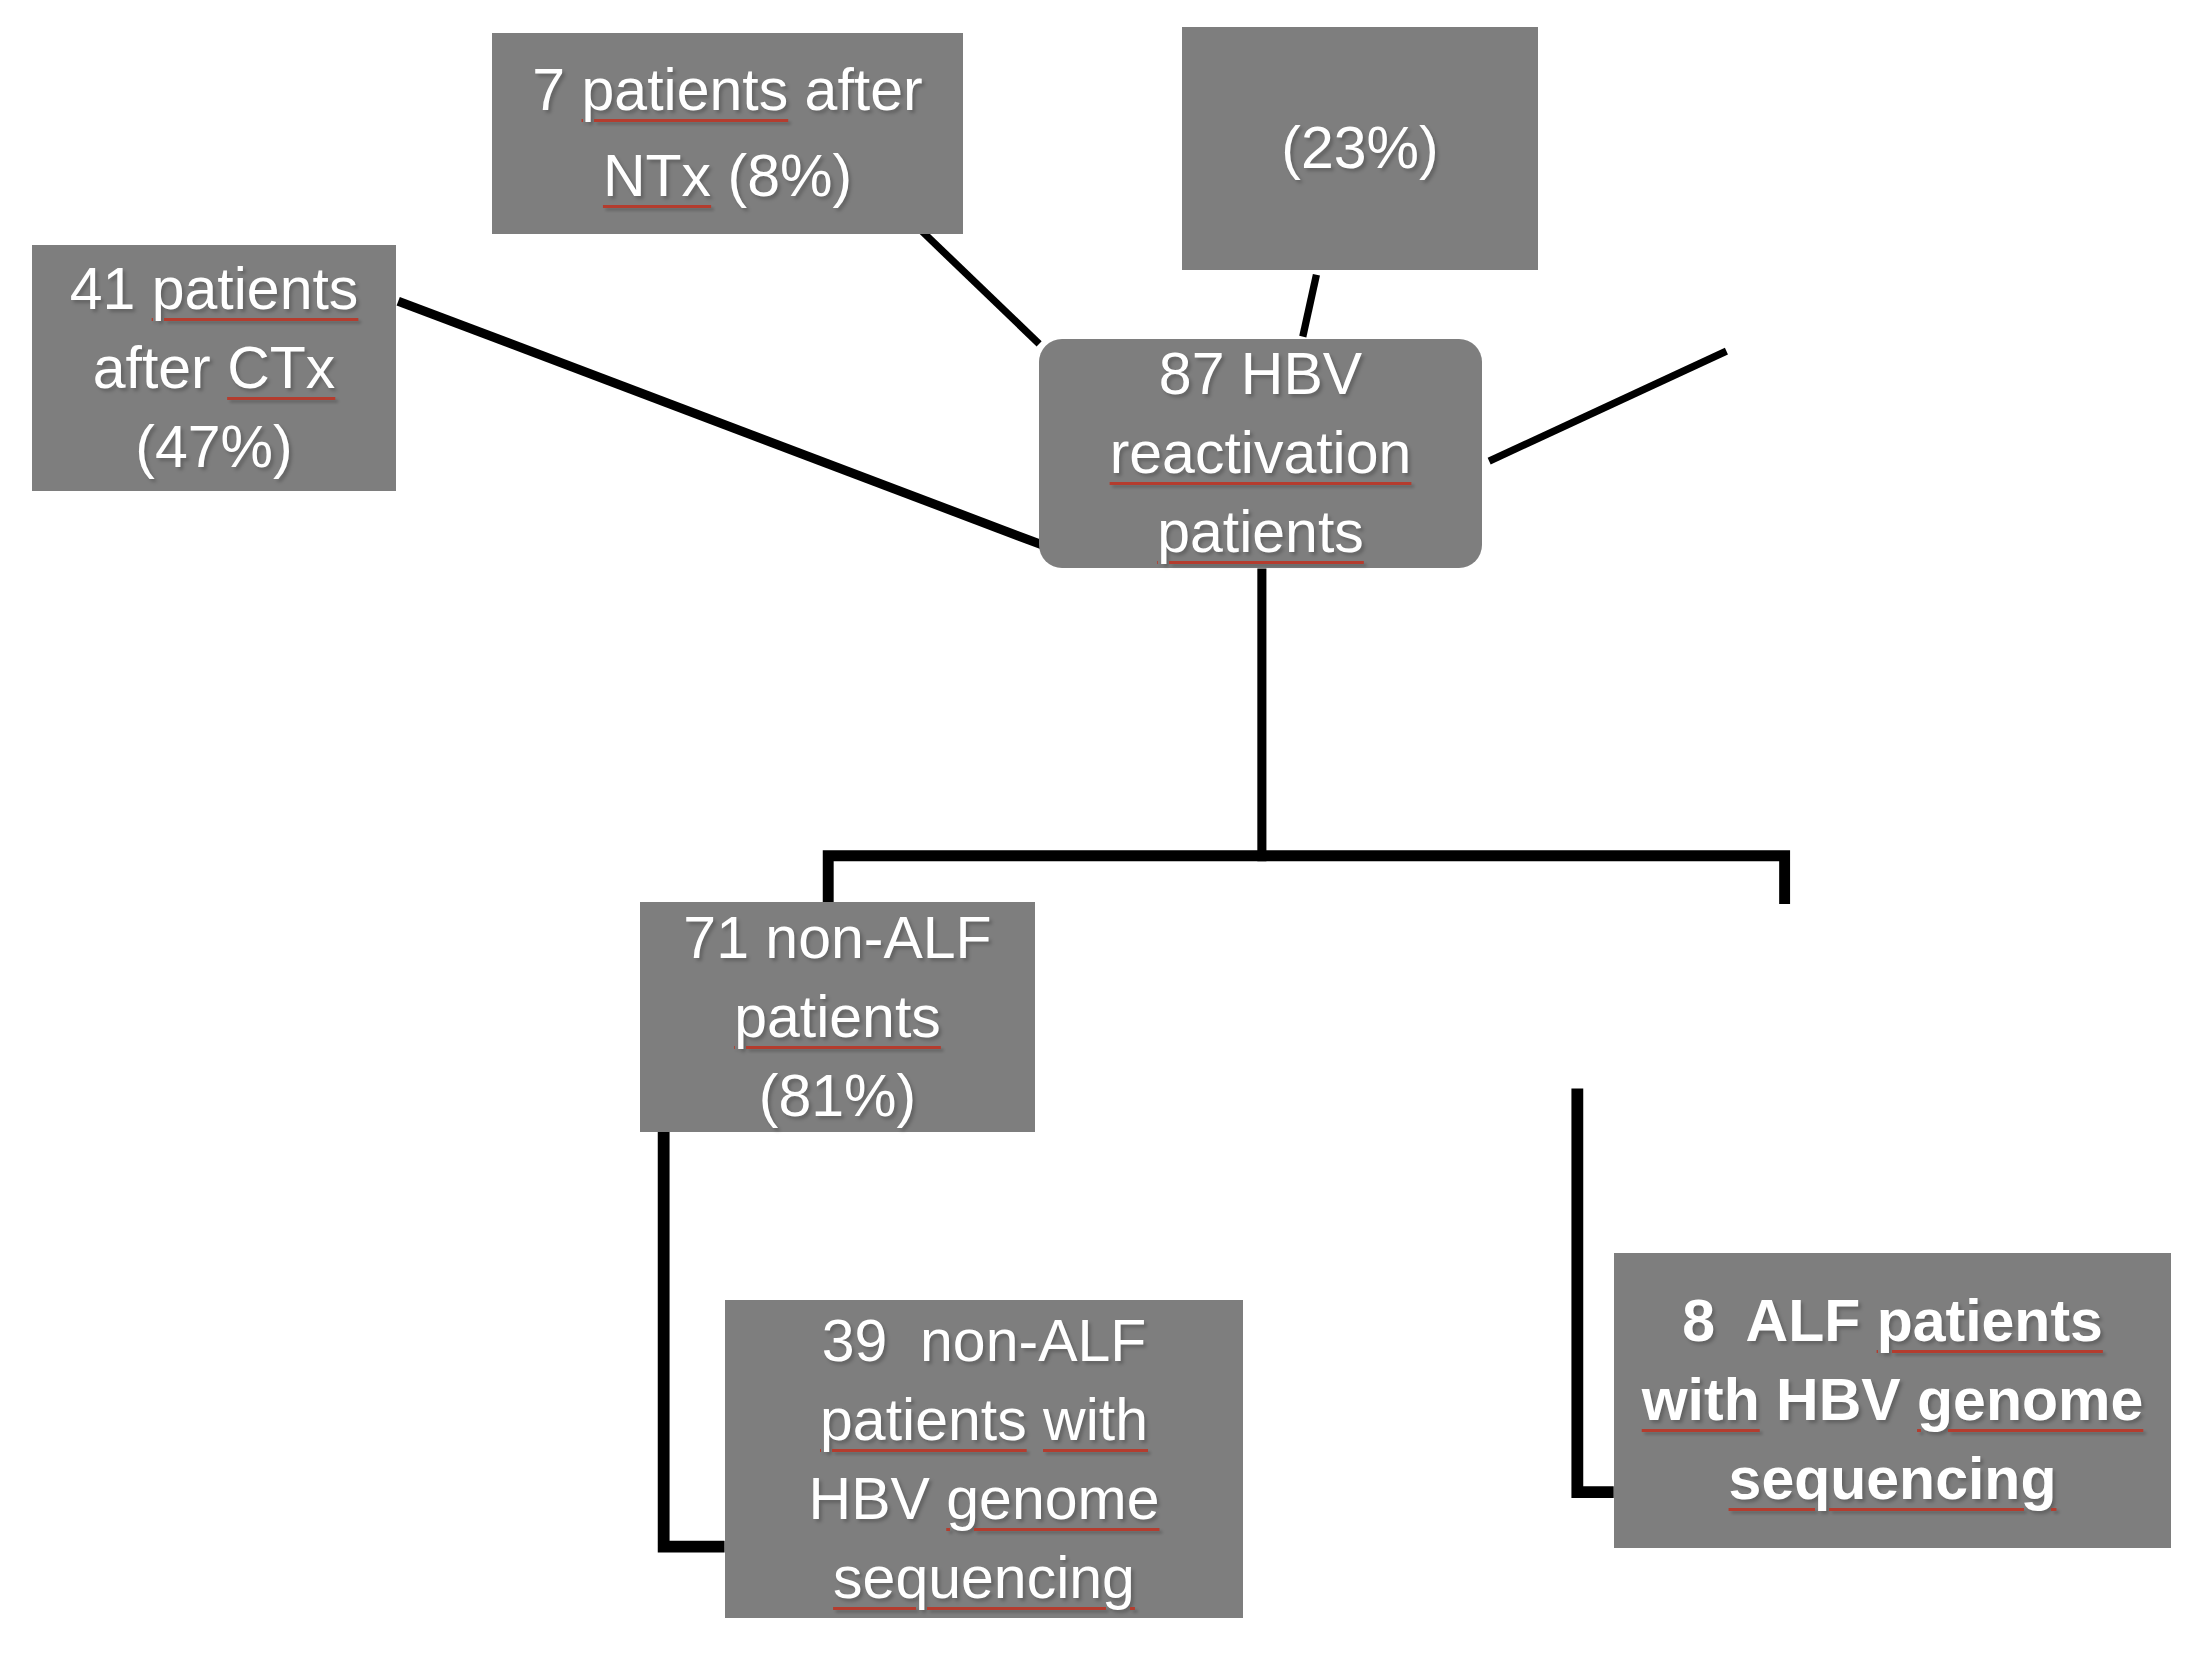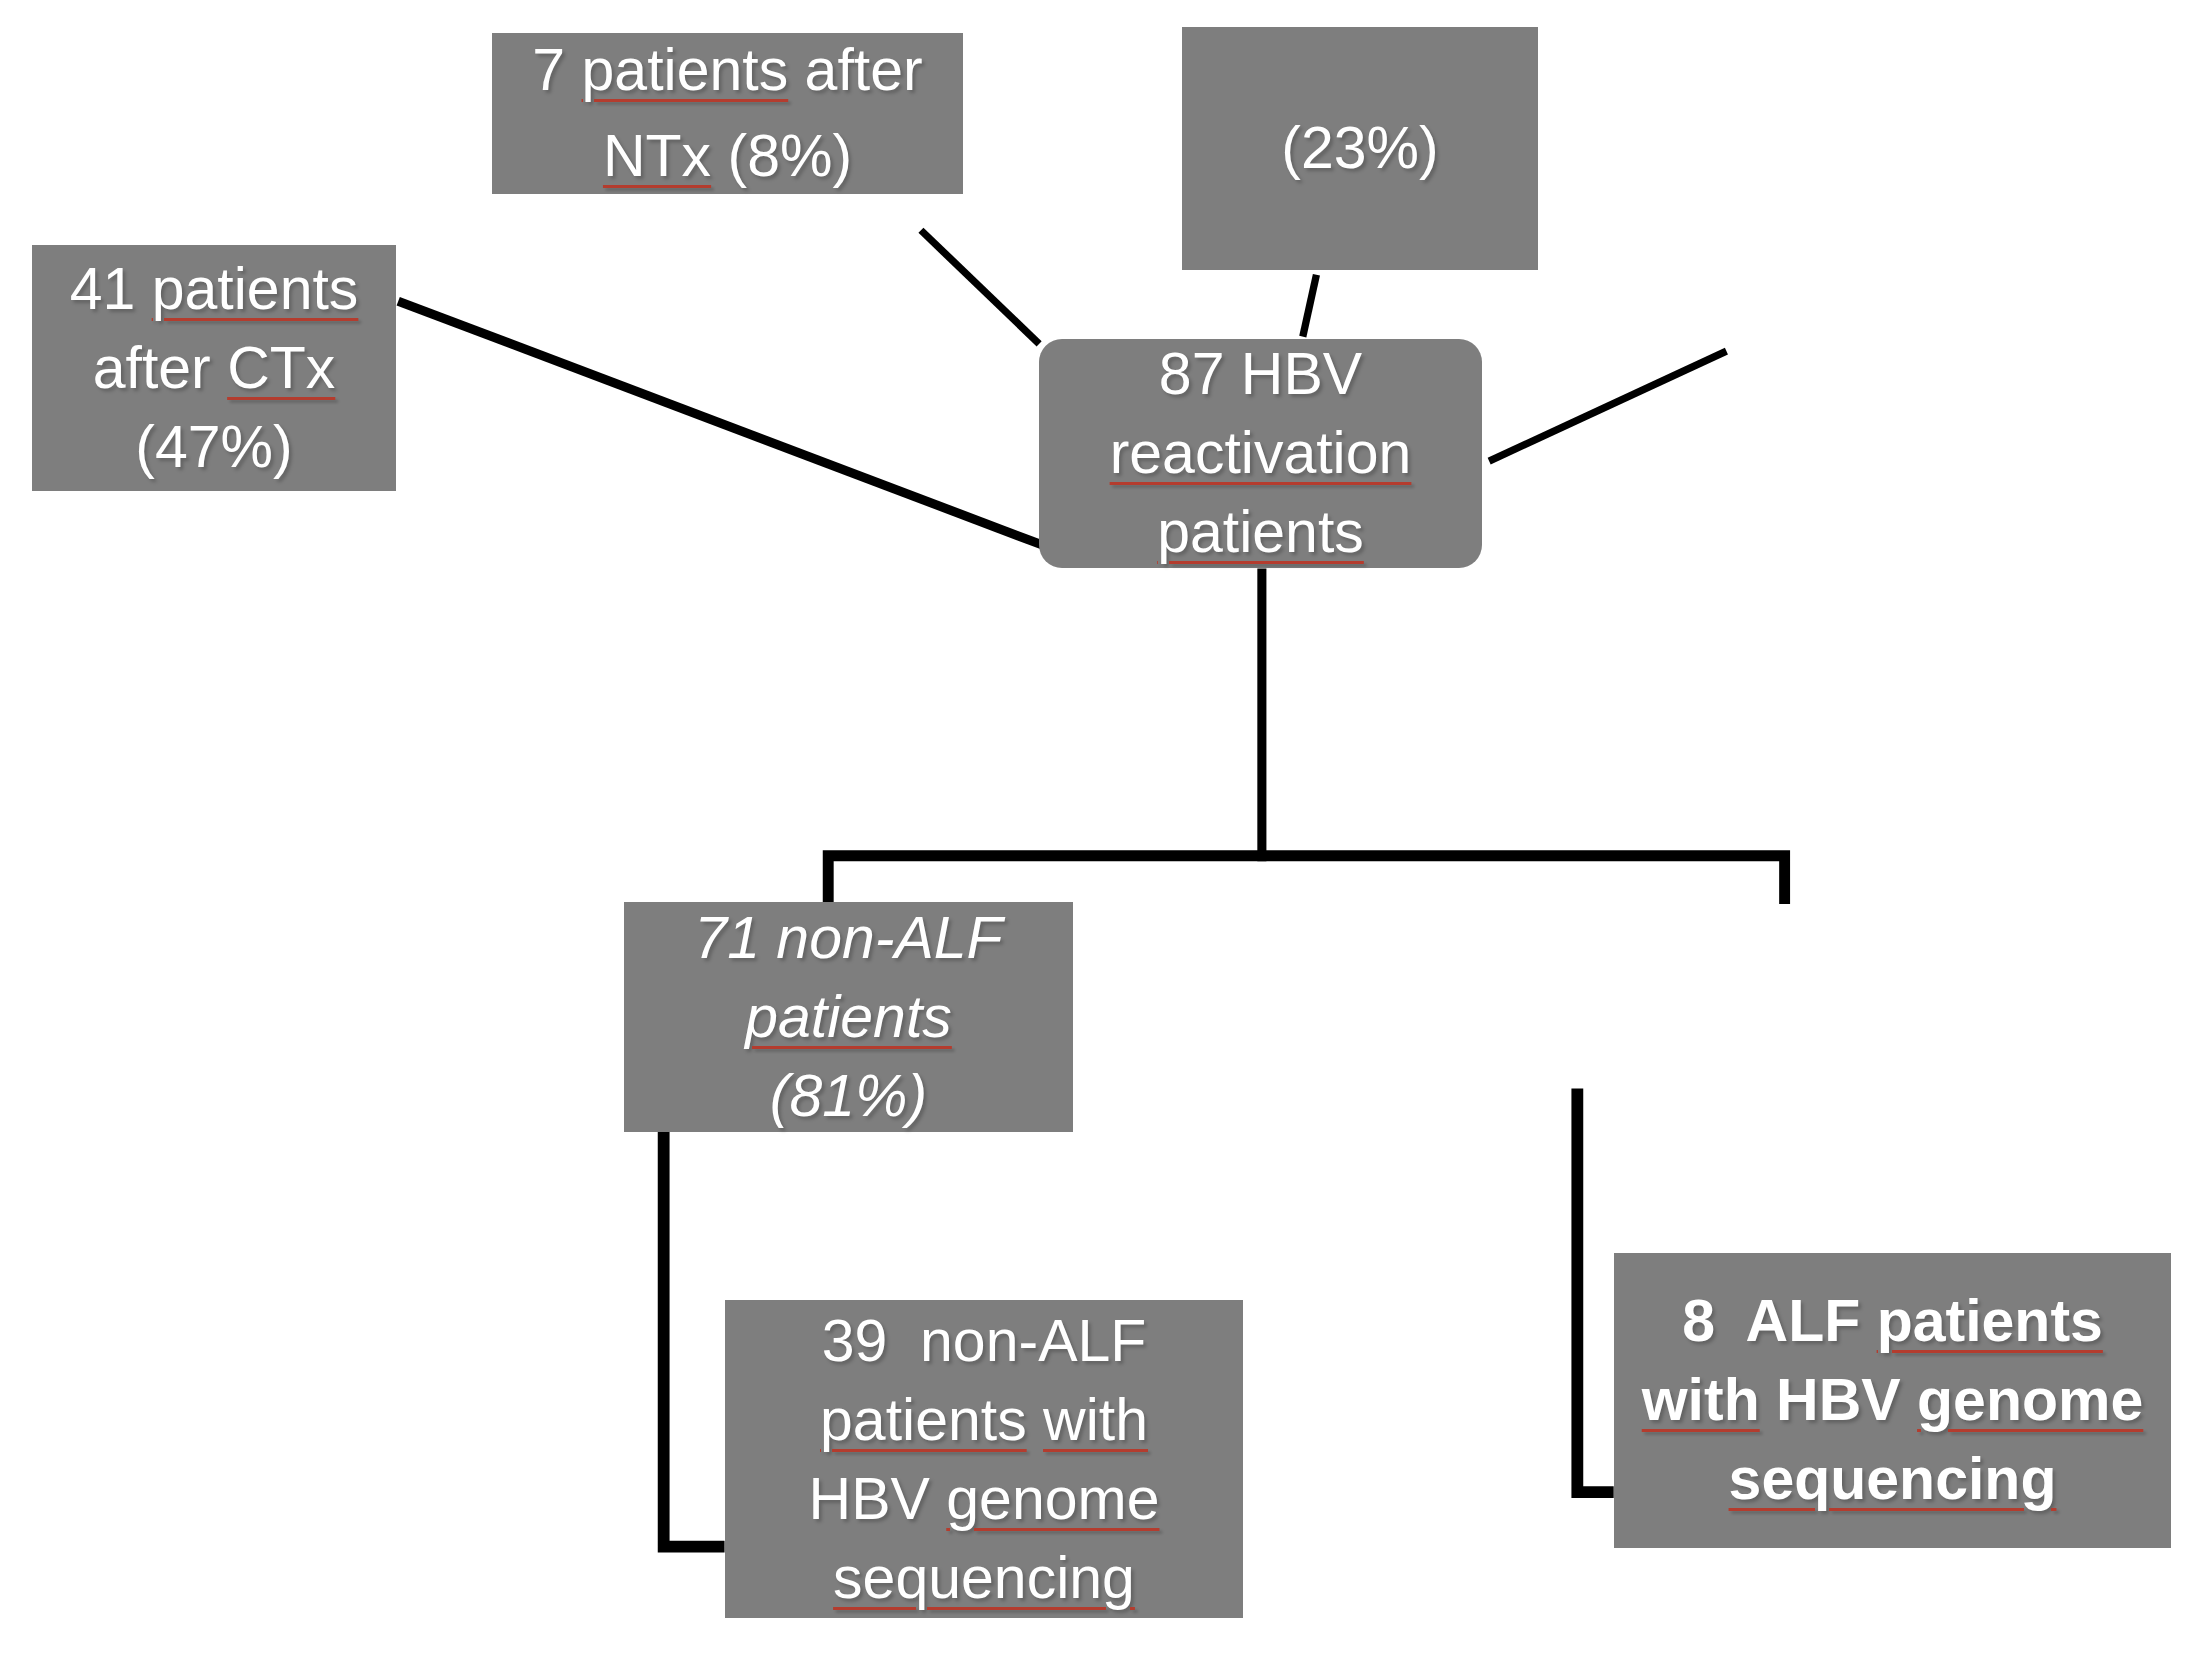--- a/index.html
+++ b/index.html
@@ -30,25 +30,25 @@
   }
   .node .line { white-space: pre; }
   .seg-u {
     text-decoration: underline;
     text-decoration-color: #b43c2e;
     text-decoration-thickness: 2.7px;
     text-underline-offset: 9px;
   }
   
   #node-ctx        { left:   32px; top:  245px; width: 364px; height: 246px; }
-  #node-ntx        { left:  492px; top:   33px; width: 471px; height: 161px; gap: 7px; }
+  #node-ntx        { left:  492px; top:   33px; width: 471px; height: 201px; gap: 7px; }
   #node-ltx        { left: 1182px; top:   27px; width: 356px; height: 243px; }
   #node-ahsct      { left: 1733px; top:  248px; width: 428px; height: 225px; }
   #node-hbv        { left: 1039px; top:  339px; width: 443px; height: 229px; border-radius: 23px; }
-  #node-nonalf     { left:  624px; top:  902px; width: 449px; height: 230px; font-style: italic; }
+  #node-nonalf     { left:  640px; top:  902px; width: 395px; height: 230px; }
   #node-alf        { left: 1527px; top:  902px; width: 512px; height: 186px; }
   #node-nonalf-seq { left:  725px; top: 1300px; width: 518px; height: 318px; justify-content: flex-end; }
   #node-alf-seq    { left: 1614px; top: 1253px; width: 557px; height: 295px; font-weight: bold; }
 </style>
 </head>
 <body>
 
 <div id="canvas">
 
   <svg id="connector-layer" width="2211" height="1666" viewBox="0 0 2432 1832">

